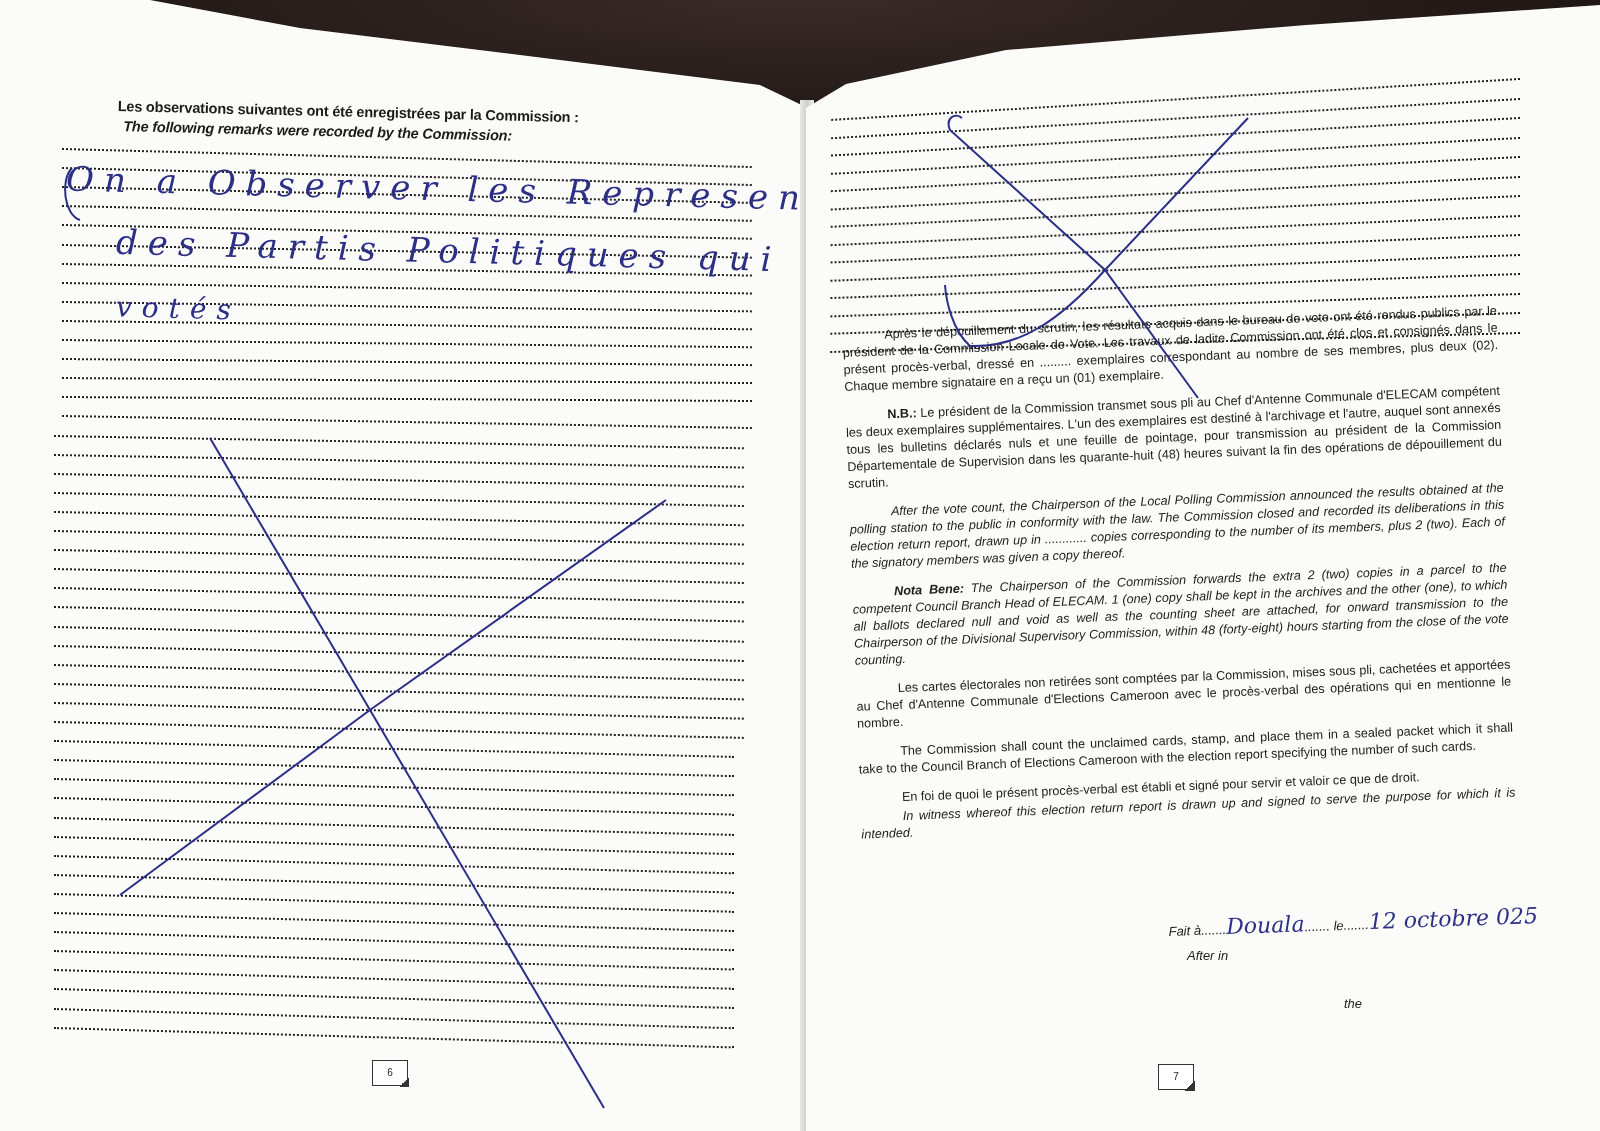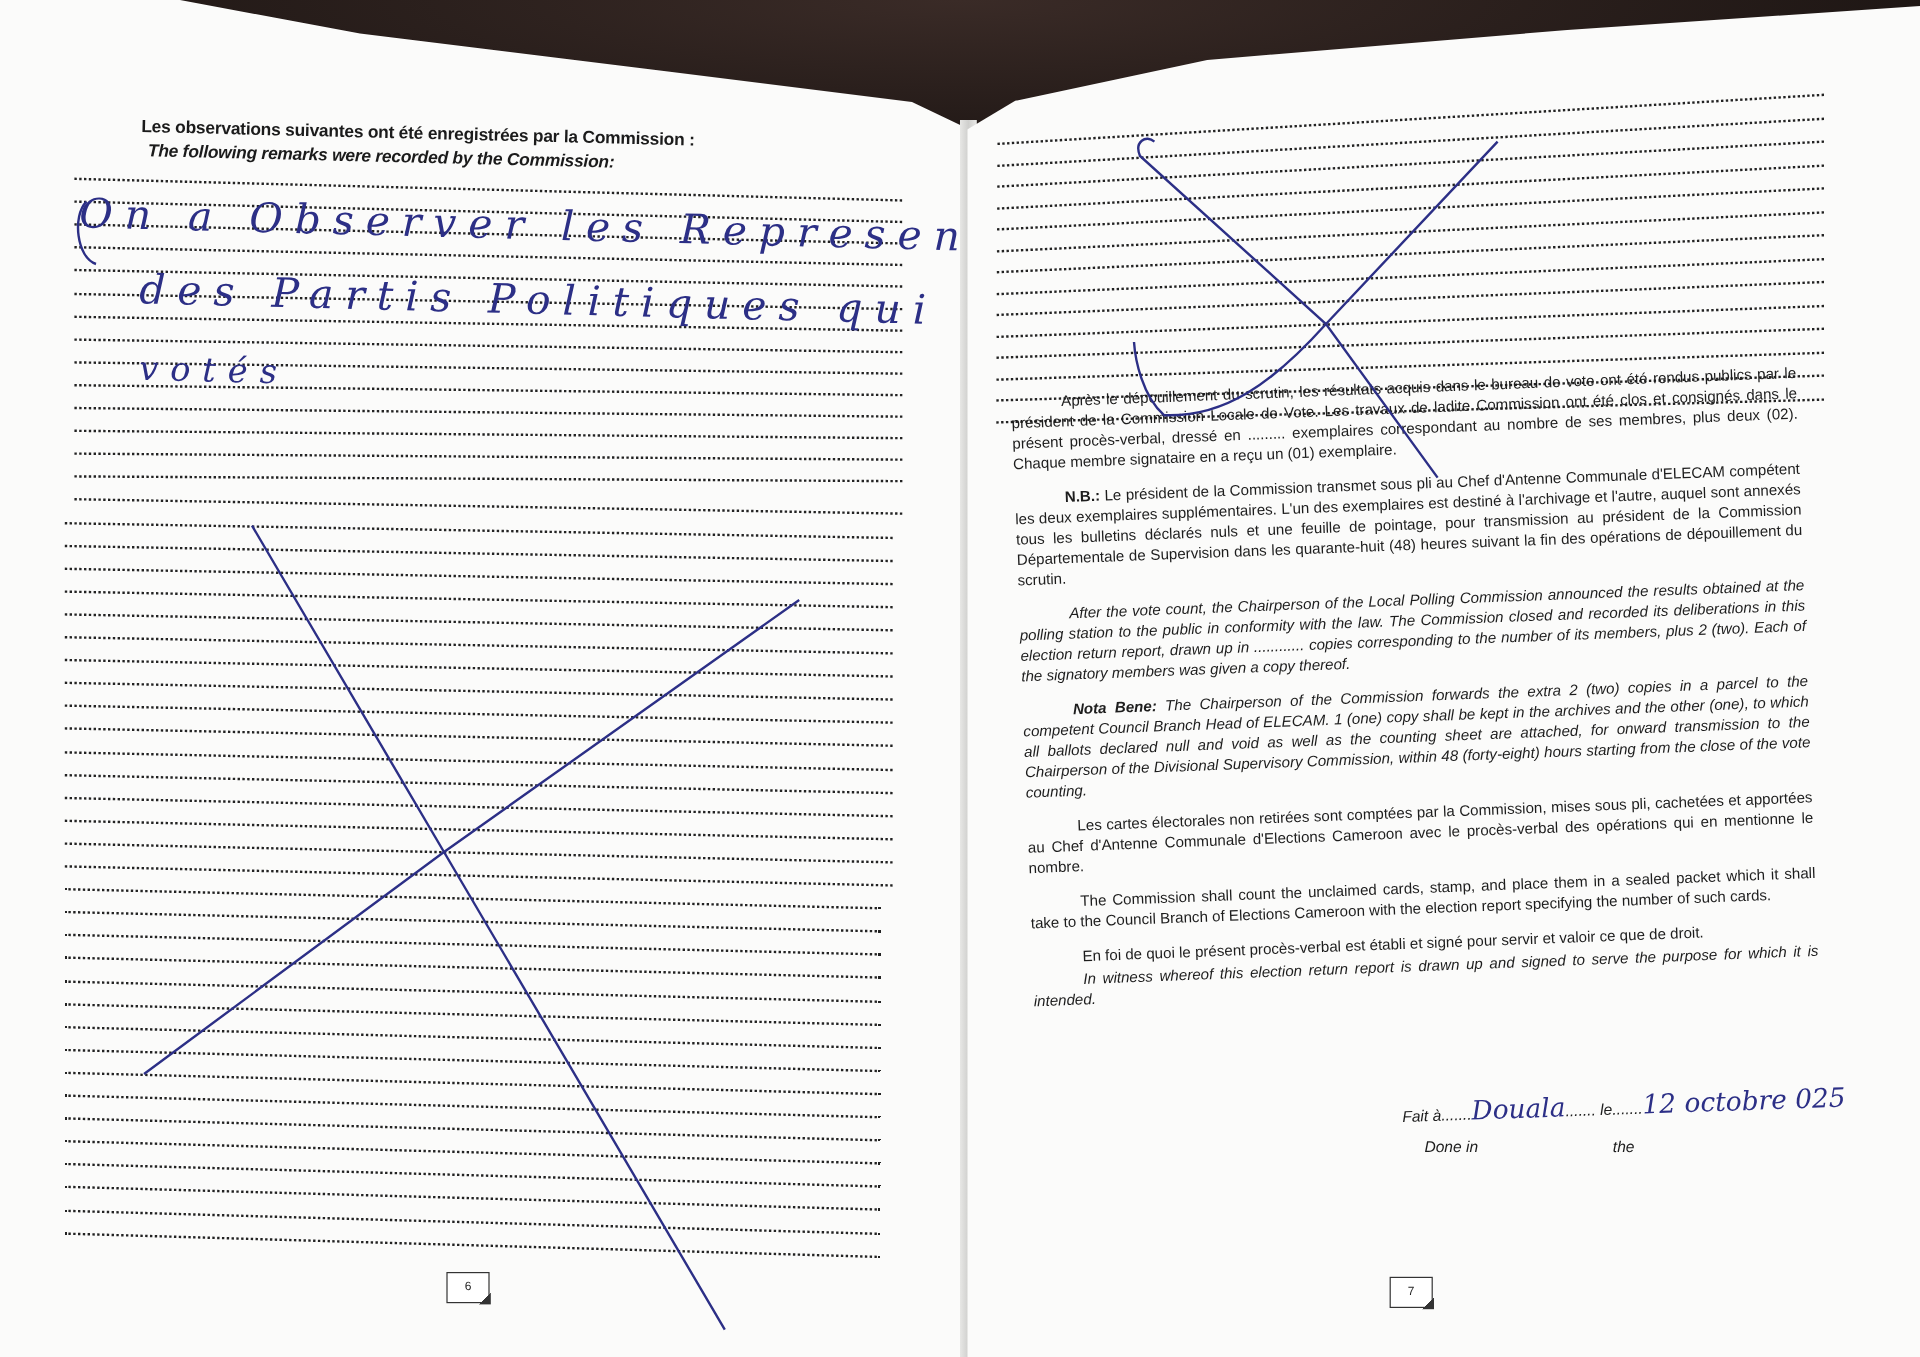--- a/index.html
+++ b/index.html
@@ -126,22 +126,22 @@
   <p>Les cartes électorales non retirées sont comptées par la Commission, mises sous pli, cachetées et apportées au Chef d'Antenne Communale d'Elections Cameroon avec le procès-verbal des opérations qui en mentionne le nombre.</p>
   <p>The Commission shall count the unclaimed cards, stamp, and place them in a sealed packet which it shall take to the Council Branch of Elections Cameroon with the election report specifying the number of such cards.</p>
   <p style="margin-bottom:2px;">En foi de quoi le présent procès-verbal est établi et signé pour servir et valoir ce que de droit.</p>
   <p class="it">In witness whereof this election return report is drawn up and signed to serve the purpose for which it is intended.</p>
 </div>
 
 <div class="sign-row">
   <span>Fait à</span><span>.......</span><span class="hw">Douala</span><span>.......</span>
   <span>le</span><span>.......</span><span class="hw">12 octobre 025</span>
 </div>
-<div class="sign-sub" style="left:1187px;top:948px;">Done in</div>
-<div class="sign-sub" style="left:1344px;top:948px;text-align:right;">the</div>
+<div class="sign-sub" style="left:1187px;top:948px;">After in</div>
+<div class="sign-sub" style="left:1344px;top:996px;text-align:right;">the</div>
 
 <svg class="marks" viewBox="0 0 1600 1131">
   <g fill="none" stroke="#2c2f86" stroke-width="2">
     <path d="M210 438 L 370 710 L 604 1108"></path>
     <path d="M666 500 L 370 710 L 120 895"></path>
     <path d="M72 168 C 60 180, 64 215, 80 220"></path>
   </g>
   <g fill="none" stroke="#2c2f86" stroke-width="2">
     <path d="M962 118 C 955 112, 945 118, 950 130 L 1105 270 L 1198 398"></path>
     <path d="M1248 118 L 1105 270 C 1060 320, 1020 348, 970 346 C 952 330, 946 300, 945 285"></path>

